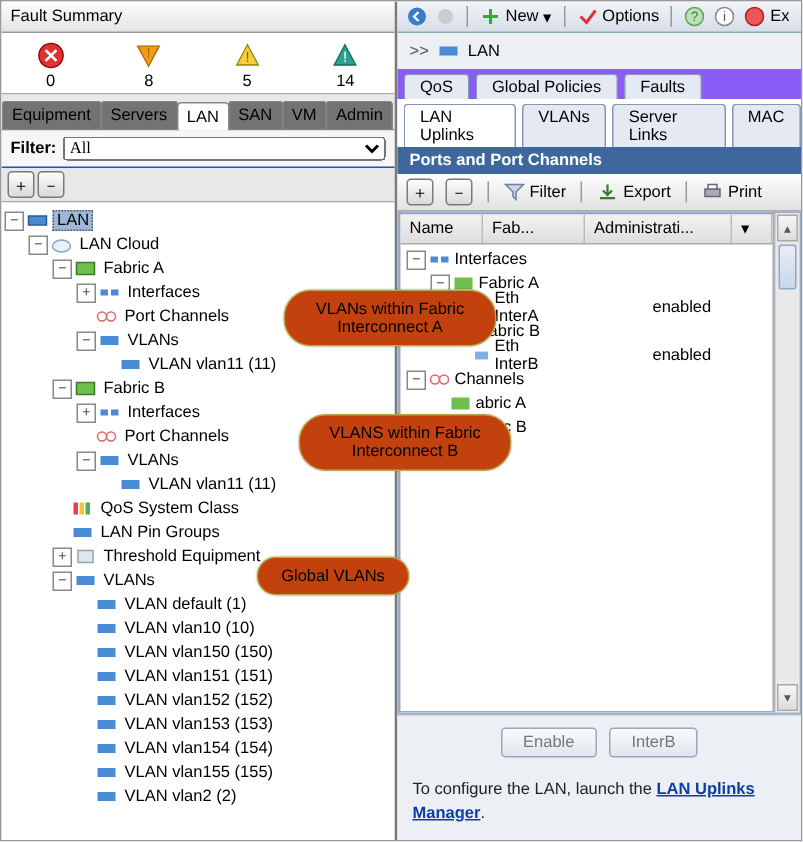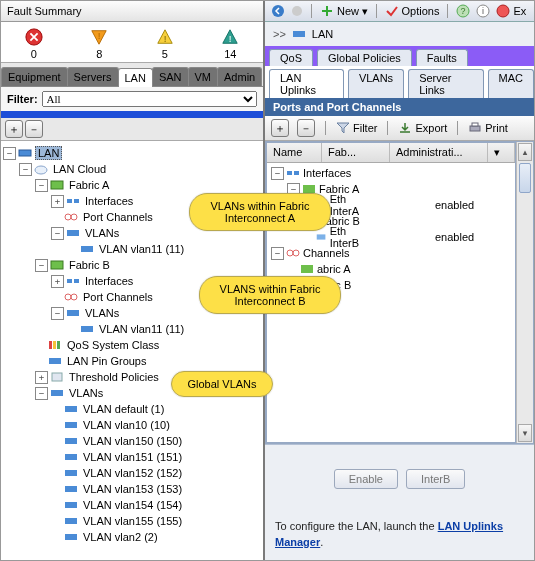--- a/index.html
+++ b/index.html
@@ -13,21 +13,21 @@
 .badge{display:flex;flex-direction:column;align-items:center;gap:2px}
 .b-icon{width:18px;height:18px}
 .badge span{font-size:11px}
 
 
 .tabs{display:flex;border-bottom:1px solid #888;background:#e8e8e8;padding-top:4px}
 .tab{padding:3px 6px;border:1px solid #888;border-bottom:none;margin-right:-1px;background:#737373;border-radius:3px 3px 0 0;cursor:default}
 .tab.sel{background:#fff;position:relative;top:1px}
 
 
-.filter-row{display:flex;align-items:center;padding:4px 6px;border-bottom:7px solid #1d4ed8;background:#f6f6f6;gap:4px}
+.filter-row{display:flex;align-items:center;padding:4px 6px;border-bottom:1px solid #1d4ed8;background:#f6f6f6;gap:4px}
 .filter-row select{flex:1;font:11px Tahoma}
 .filter-row label{font-weight:bold}
 
 
 .mini-tb{display:flex;align-items:center;gap:2px;padding:2px 4px;border-bottom:1px solid #aaa;background:#e8e8e8}
 .mini-btn{width:16px;height:16px;border:1px solid #7a7a7a;border-radius:3px;background:linear-gradient(#fdfdfd,#d9d9d9);display:flex;align-items:center;justify-content:center;font-size:11px;cursor:pointer}
 .sep{width:1px;height:14px;background:#999;margin:0 2px}
 
 
 .tree-pane{flex:1;overflow:auto;background:#fff;padding:4px 0 4px 0}
@@ -60,27 +60,27 @@
 .grid{flex:1;background:#fff;overflow:auto;border:1px solid #97a9c4;margin:0 0 0 0}
 .grid .hdr{display:flex;background:linear-gradient(#f2f2f2,#dedede);border-bottom:1px solid #aaa}
 .grid .hdr>div{padding:3px 6px;border-right:1px solid #bbb}
 .grid .body{padding:2px 0 2px 2px}
 .grow{display:flex;align-items:center;height:16px}
 .grow .c1{display:flex;align-items:center}
 .grow .c2{width:55px;padding-left:4px}
 .grow .c3{width:80px;padding-left:4px}
 .grid .ind0{padding-left:2px}.grid .ind1{padding-left:18px}.grid .ind2{padding-left:34px}
 
-.btnrow{display:flex;justify-content:center;gap:8px;padding:24px;background:#eceff4;border-top:1px solid #b3c0d4}
+.btnrow{display:flex;justify-content:center;gap:8px;padding:8px;background:#eceff4;border-top:1px solid #b3c0d4}
 .btn{padding:3px 14px;border:1px solid #9ca8bc;border-radius:3px;background:linear-gradient(#fafafa,#e1e5ee);color:#777}
 .foot{padding:6px 10px 10px;background:#eceff4;color:#222;line-height:1.4}
 .foot a{color:#0b3ea6;font-weight:bold;text-decoration:underline;cursor:pointer}
 
 
-.callout{position:absolute;background:#fde047;border:1px solid #b8a84f;border-radius:18px;padding:6px 10px;box-shadow:0 0 0 1px rgba(0,0,0,.05);font-size:11px;text-align:center}
+.callout{position:absolute;background:#c2410c;border:1px solid #b8a84f;border-radius:18px;padding:6px 10px;box-shadow:0 0 0 1px rgba(0,0,0,.05);font-size:11px;text-align:center}
 
 
 .scroll-v{width:16px;background:#e9e9e9;border-left:1px solid #bbb;display:flex;flex-direction:column}
 .scroll-btn{height:16px;background:linear-gradient(#f7f7f7,#dcdcdc);border:1px solid #aaa;margin:1px;display:flex;align-items:center;justify-content:center;font-size:9px;color:#555}
 .scroll-thumb{flex:0 0 28px;margin:1px 2px;border:1px solid #8fa6c9;border-radius:2px;background:linear-gradient(#e8eef7,#c8d6ea)}
 .scroll-track{flex:1}
 .gridwrap{display:flex;flex:1;border:1px solid #97a9c4;margin:0;overflow:hidden}
 </style>
 </head>
 <body>
@@ -280,21 +280,21 @@
                       </svg>
                   <span class="lbl">LAN Pin Groups</span>
                     </div>
                   </li>
                 <li class="node">
                     <div class="row">
                       <span class="tw">+</span>
                   <svg class="ico" viewBox="0 0 14 12">
                         <rect x="2" y="2" width="10" height="8" fill="#e0e6f0" stroke="#8aa"></rect>
                       </svg>
-                  <span class="lbl">Threshold Policies</span>
+                  <span class="lbl">Threshold Equipment</span>
                     </div>
                   </li>
                 <li class="node">
                     <div class="row">
                       <span class="tw">−</span>
                   <svg class="ico" viewBox="0 0 14 12">
                         <rect x="1" y="3" width="12" height="6" fill="#4a8bd6"></rect>
                       </svg>
                   <span class="lbl">VLANs</span>
                     </div>

